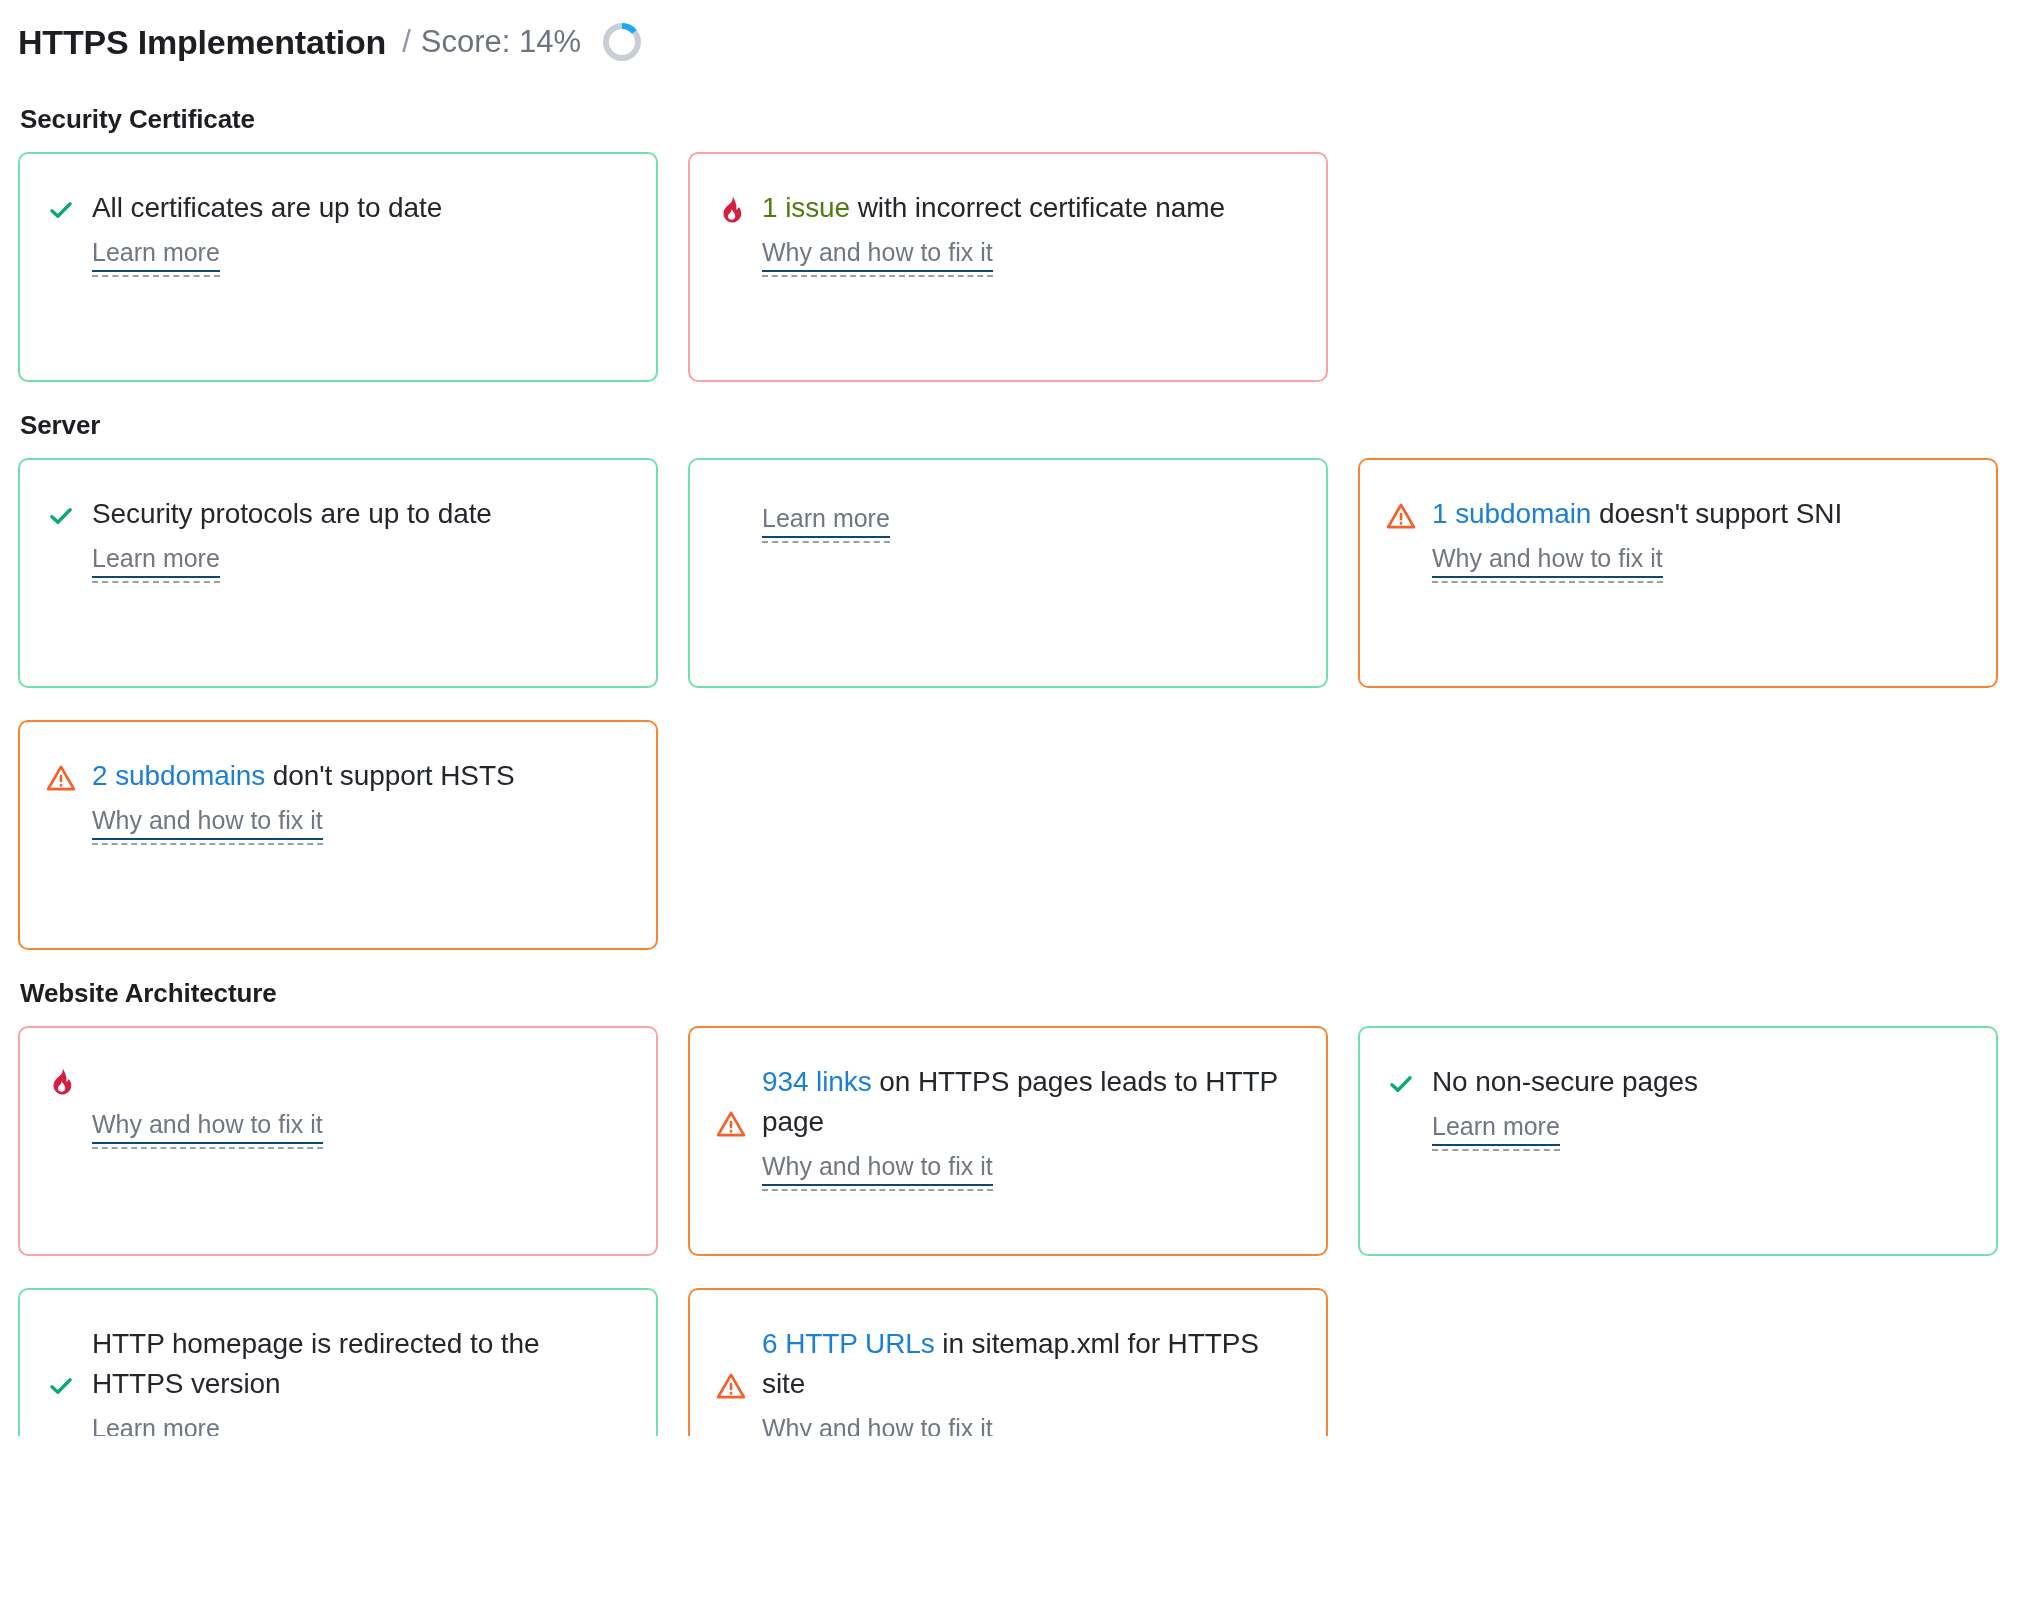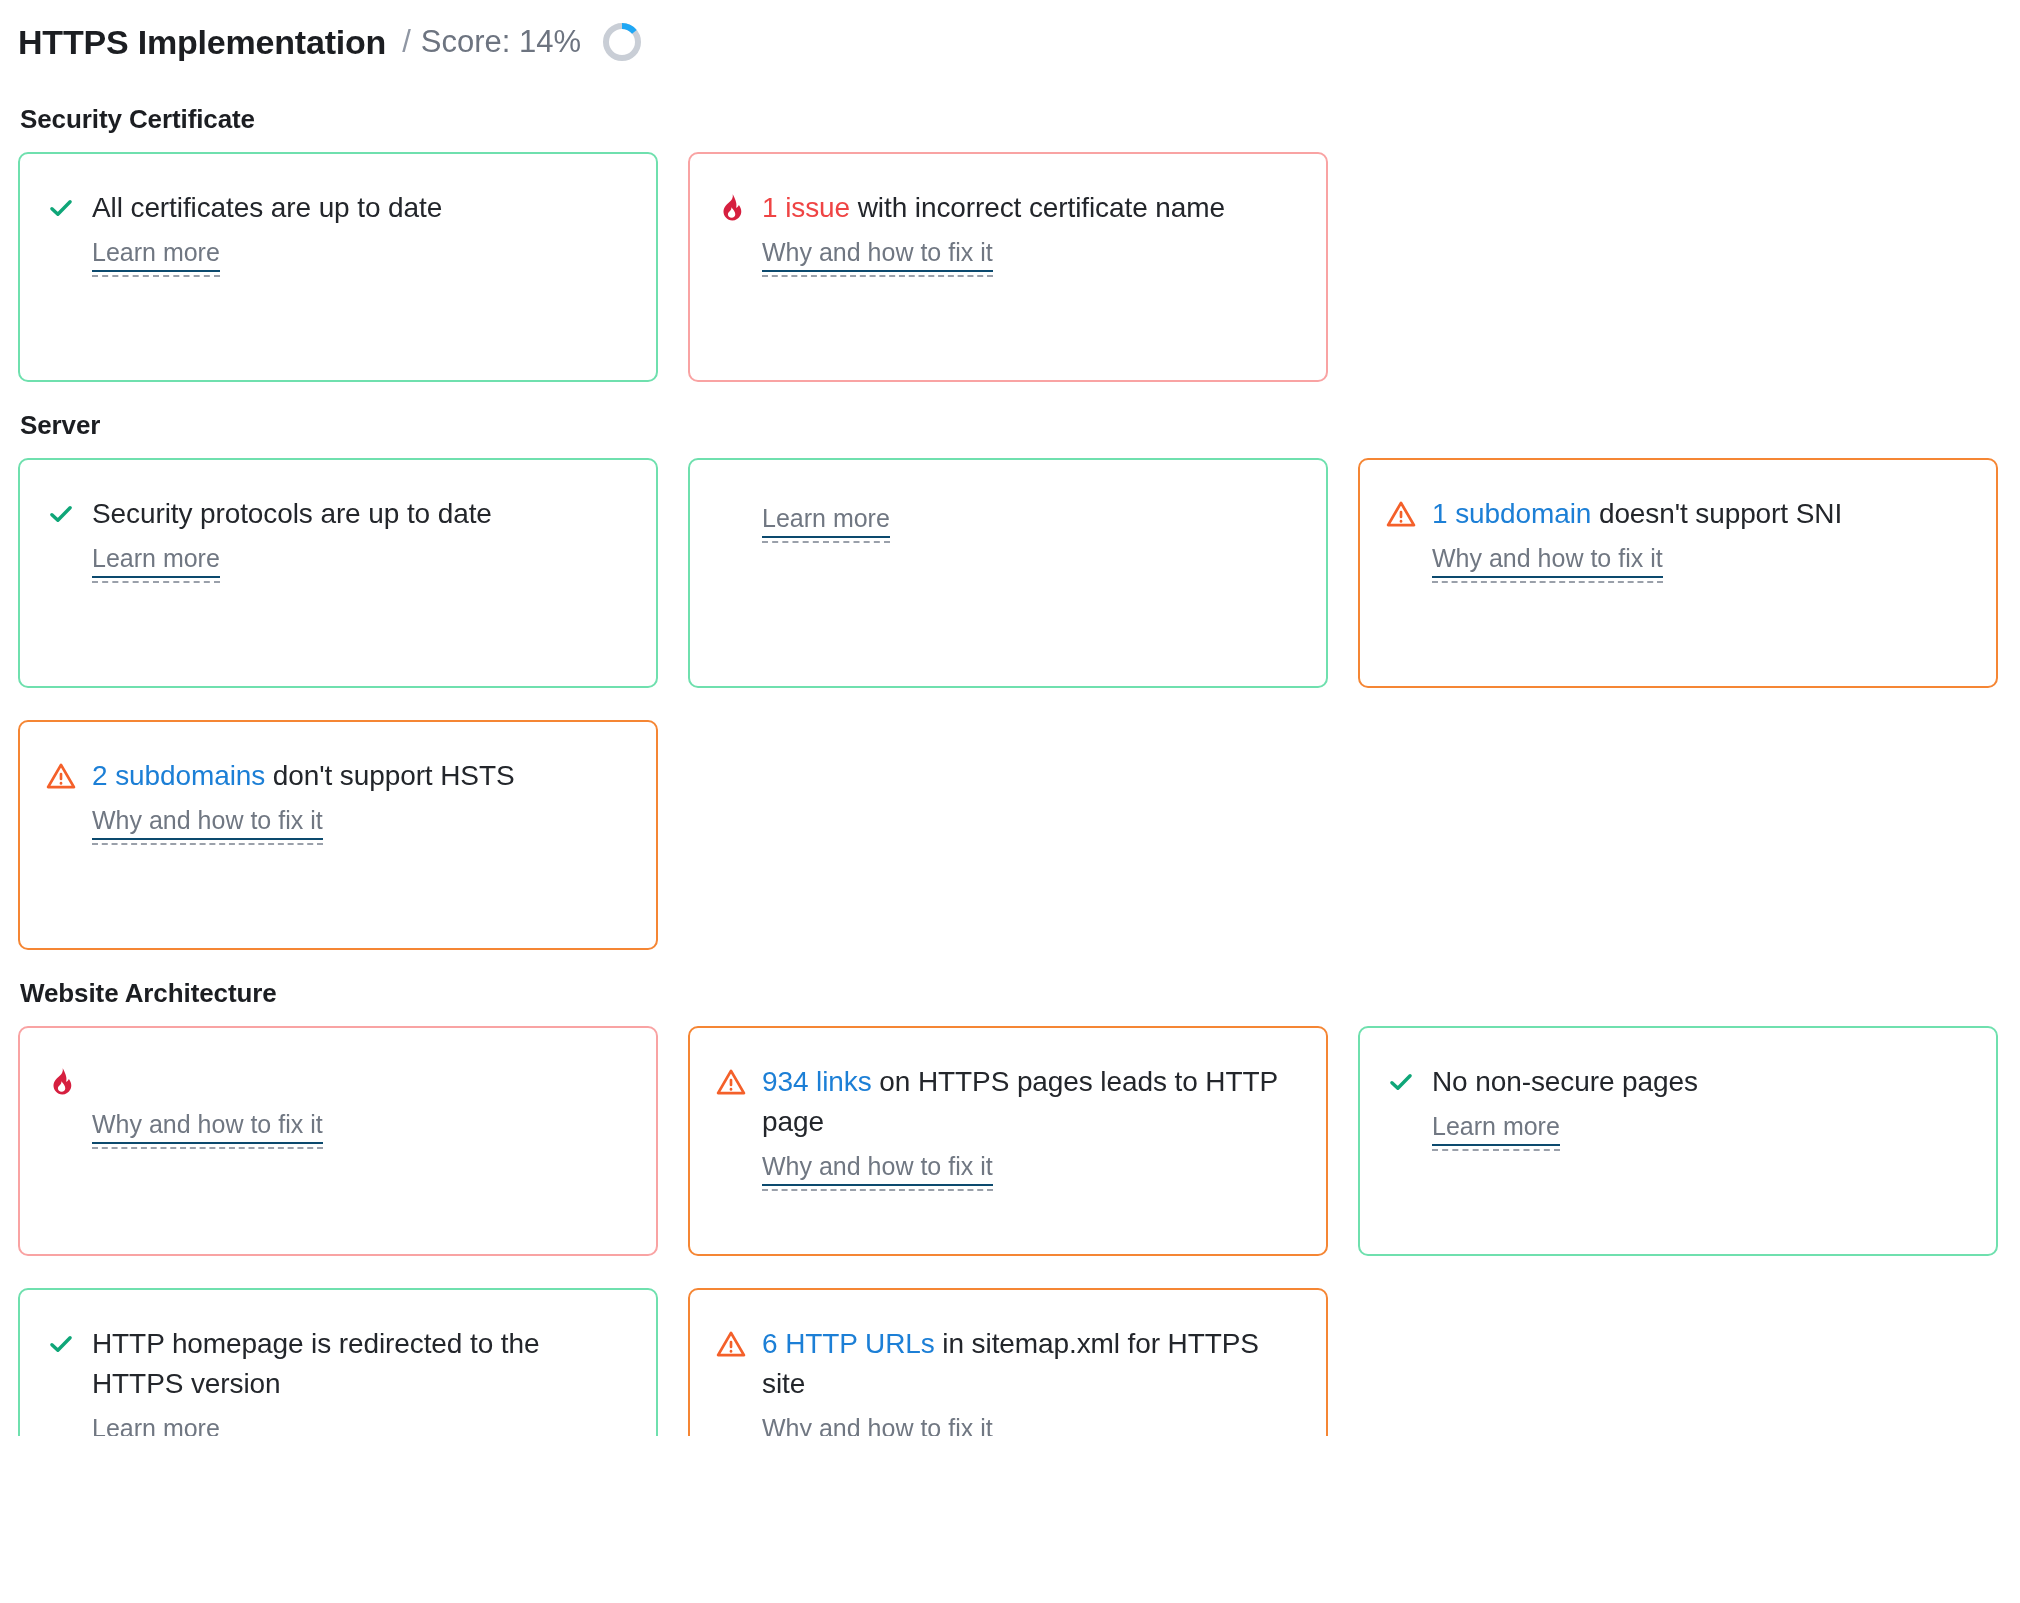--- a/index.html
+++ b/index.html
@@ -80,21 +80,21 @@
     padding: 34px 30px 26px 26px;
     display: flex;
     flex-direction: column;
   }
   .card.ok    { border-color: #6fe0ae; }
   .card.error { border-color: #f9a3a3; }
   .card.warn  { border-color: #f58634; }
 
   .card-row {
     display: flex;
-    align-items: flex-start;
+    align-items: flex-end;
     gap: 16px;
   }
   .card-icon {
     flex: 0 0 auto;
     width: 30px;
     height: 36px;
     display: flex;
     align-items: center;
     justify-content: center;
     margin-top: 2px;
@@ -167,21 +167,21 @@
             <a class="card-link">Learn more</a>
           </div>
           <div class="card error" style="border-color: rgb(249, 163, 163);">
             <div class="card-row">
               <span class="card-icon">
                 <svg width="26" height="30" viewBox="0 0 24 28" fill="none">
                   <path d="M13.6 1.2c.5 3.1-.6 4.9-2.3 6.6-1.9 1.9-4.3 3.6-5.6 6.3-1.9 4 .1 9 4.2 10.9 4.1 1.9 9-.1 10.9-4.2 1.7-3.7.5-7-1.5-9.7-.5 1.4-1.4 2.3-2.5 2.6.9-3.5-.3-7-3.2-12.5z" fill="#d61f3f"></path>
                   <path d="M12.3 13.2c.3 1.7-.4 2.6-1.3 3.5-.9.9-1.9 1.7-1.9 3.1 0 1.9 1.6 3.4 3.5 3.4s3.4-1.5 3.4-3.4c0-2.4-1.8-4.2-3.7-6.6z" fill="#ffffff"></path>
                 </svg>
               </span>
-              <div class="card-text"><span class="card-count" style="color: #ef4444;">1 issue</span><span> with incorrect certificate name</span></div>
+              <div class="card-text"><span class="card-count" style="color: #4d7c0f;">1 issue</span><span> with incorrect certificate name</span></div>
             </div>
             <a class="card-link">Why and how to fix it</a>
           </div>
         </div>
       </div>
       <div class="section">
         <div class="section-title">Server</div>
         <div class="card-grid">
           <div class="card ok" style="border-color: rgb(111, 224, 174);">
             <div class="card-row">

